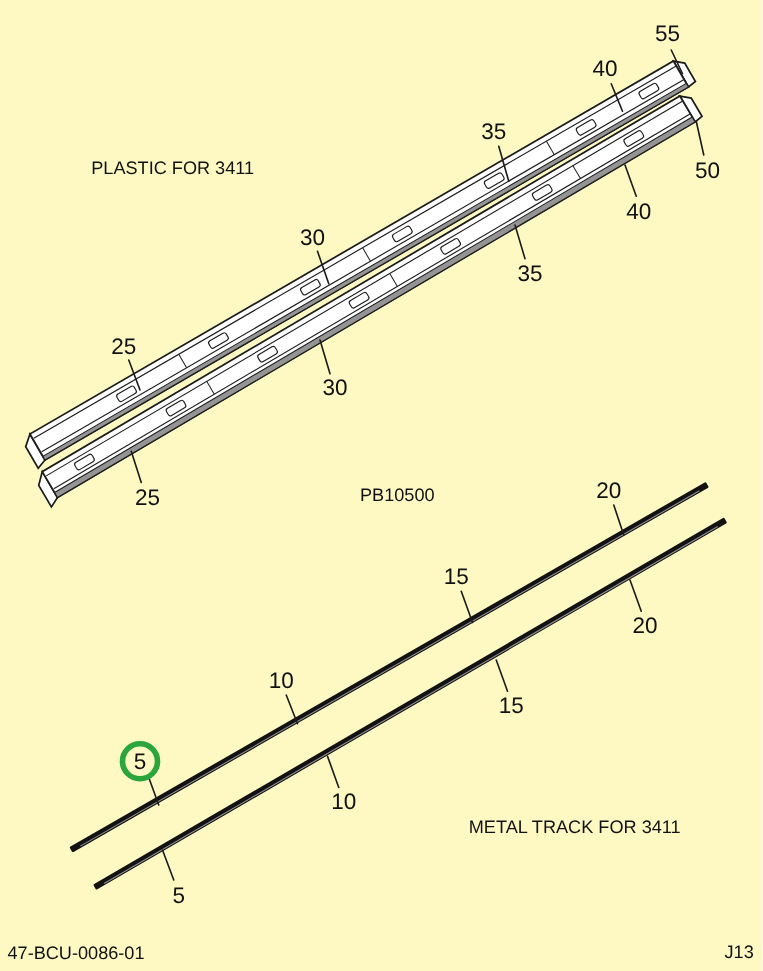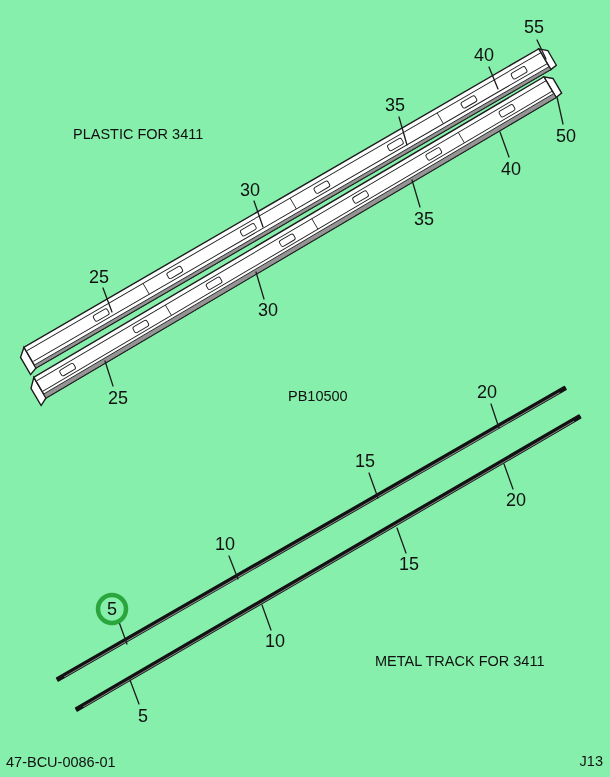--- a/index.html
+++ b/index.html
@@ -1,17 +1,17 @@
 <!DOCTYPE html>
 <html><head>
 <meta charset="utf-8">
 <style>
   html,body { margin:0; padding:0; background:#ffffff; }
   .page {
-    position:relative; width:610px; height:777px; background:#86efac;
+    position:relative; width:610px; height:777px; background:#fef9c3;
     font-family:"Liberation Sans", sans-serif; overflow:hidden;
   }
   svg { display:block; }
   .strip-body { fill:#ffffff; stroke:#1c1c1c; stroke-width:1.4; }
   .thin     { stroke:#1c1c1c; stroke-width:0.9; fill:none; }
   .gray-band{ fill:#949494; stroke:#1c1c1c; stroke-width:0.8; }
   .slot     { fill:#ffffff; stroke:#1c1c1c; stroke-width:0.9; }
   .tick     { stroke:#1c1c1c; stroke-width:0.8; }
   .track    { fill:#121212; }
   .track-hl { stroke:#8f8f8f; stroke-width:0.9; }

